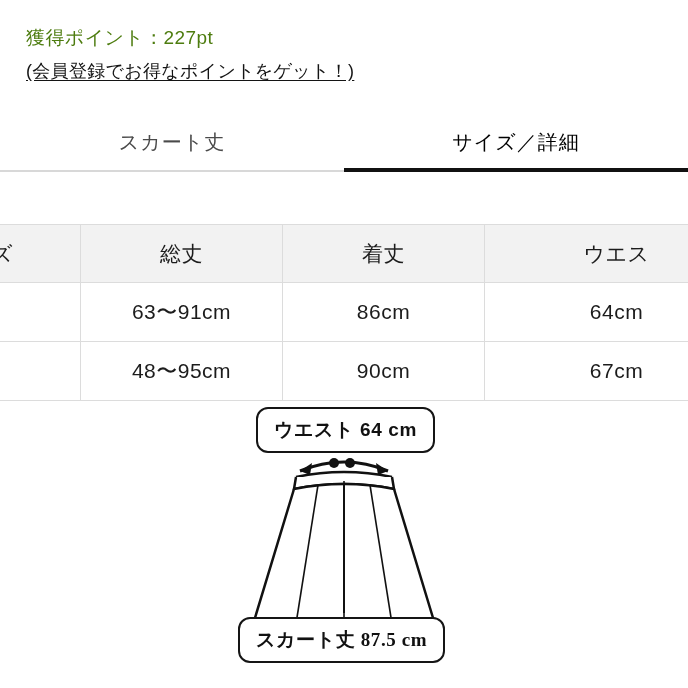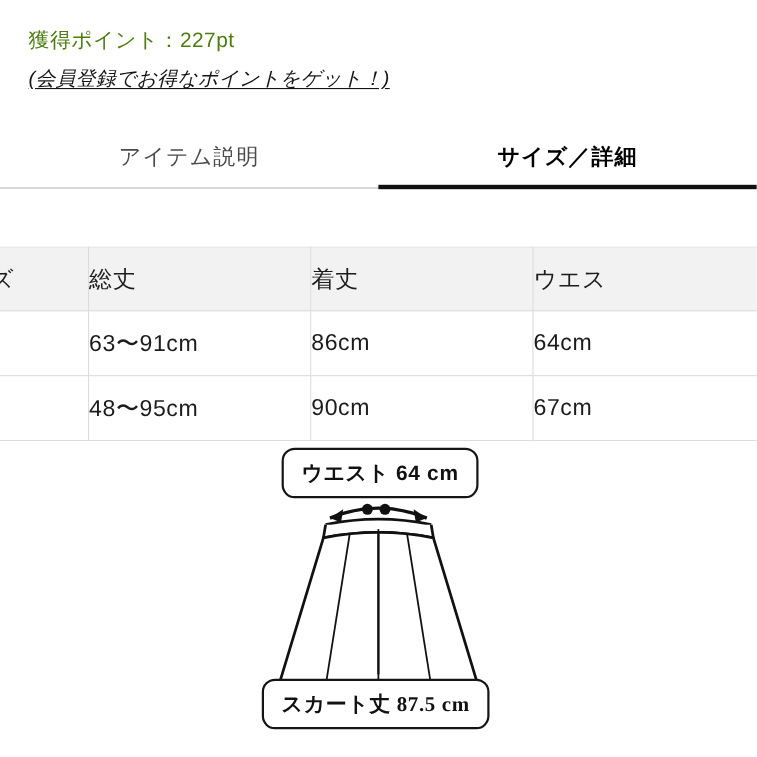--- a/index.html
+++ b/index.html
@@ -30,21 +30,20 @@
   }
   .points-link {
     display: inline-block;
     margin-top: 6px;
     font-size: 18px;
     line-height: 26px;
     letter-spacing: 0.3px;
     color: #141414;
     text-decoration: underline;
     text-underline-offset: 3px;
-    font-style: italic;
   }
 
   
   .tabs {
     display: flex;
     margin-top: 30px;
     border-bottom: 2px solid #d8d8d8;
     height: 58px;
   }
   .tab {
@@ -54,21 +53,21 @@
     justify-content: center;
     font-size: 20px;
     letter-spacing: 1px;
     color: #4a4a4a;
     position: relative;
     cursor: pointer;
     background: #ffffff;
   }
   .tab.active {
     color: #000000;
-    font-weight: bold;
+    font-weight: normal;
   }
   .tab.active::after {
     content: "";
     position: absolute;
     left: 0;
     right: 0;
     bottom: -2px;
     height: 4px;
     background: #111111;
   }
@@ -87,21 +86,21 @@
   table.size-table {
     border-collapse: collapse;
     table-layout: fixed;
     
     margin-left: -62px;
     width: 810px;
   }
   table.size-table th,
   table.size-table td {
     border: 1px solid #dcdcdc;
-    text-align: left;
+    text-align: center;
     font-size: 21px;
     color: #1c1c1c;
     height: 59px;
     letter-spacing: 0.5px;
   }
   table.size-table th {
     background: #f2f2f2;
     font-weight: normal;
     height: 58px;
   }
@@ -151,21 +150,21 @@
 <body>
 
 <div class="page">
 
   <div class="points-block">
     <div class="points-line">獲得ポイント：227pt</div>
     <a class="points-link" href="#">(会員登録でお得なポイントをゲット！)</a>
   </div>
 
   <div class="tabs">
-    <div class="tab">アイテム説明</div>
+    <div class="tab">スカート丈</div>
     <div class="tab active">サイズ／詳細</div>
   </div>
 
   <div class="gap"></div>
 
   <div class="table-wrap">
     <table class="size-table">
       <colgroup>
         <col class="c0">
           <col class="c1">

